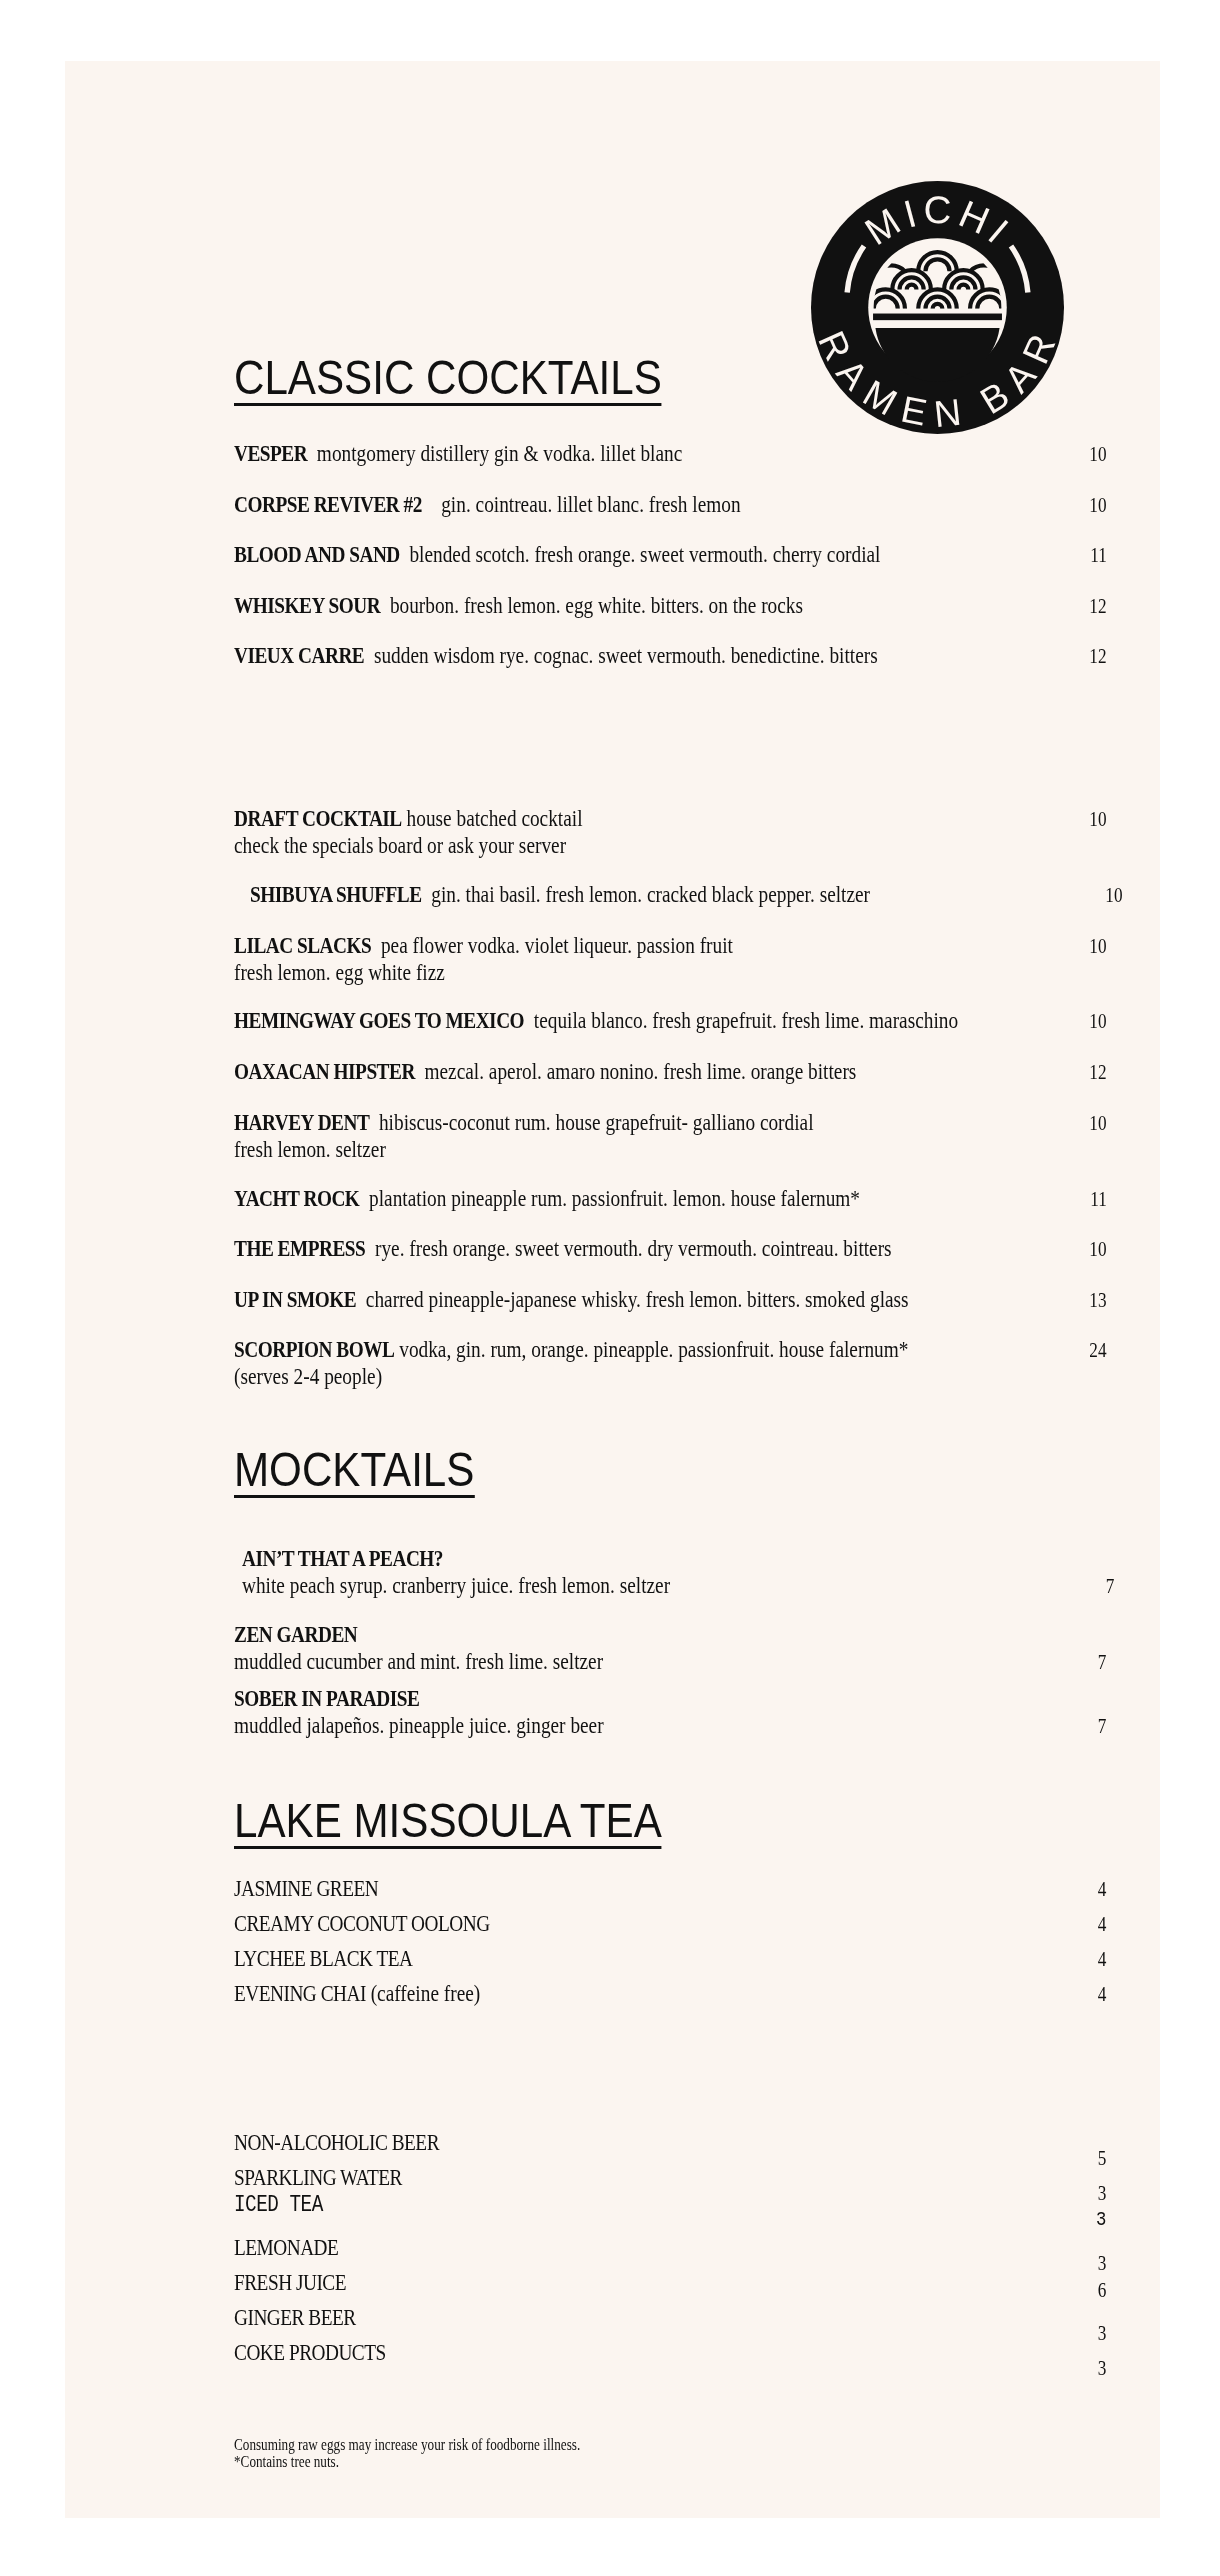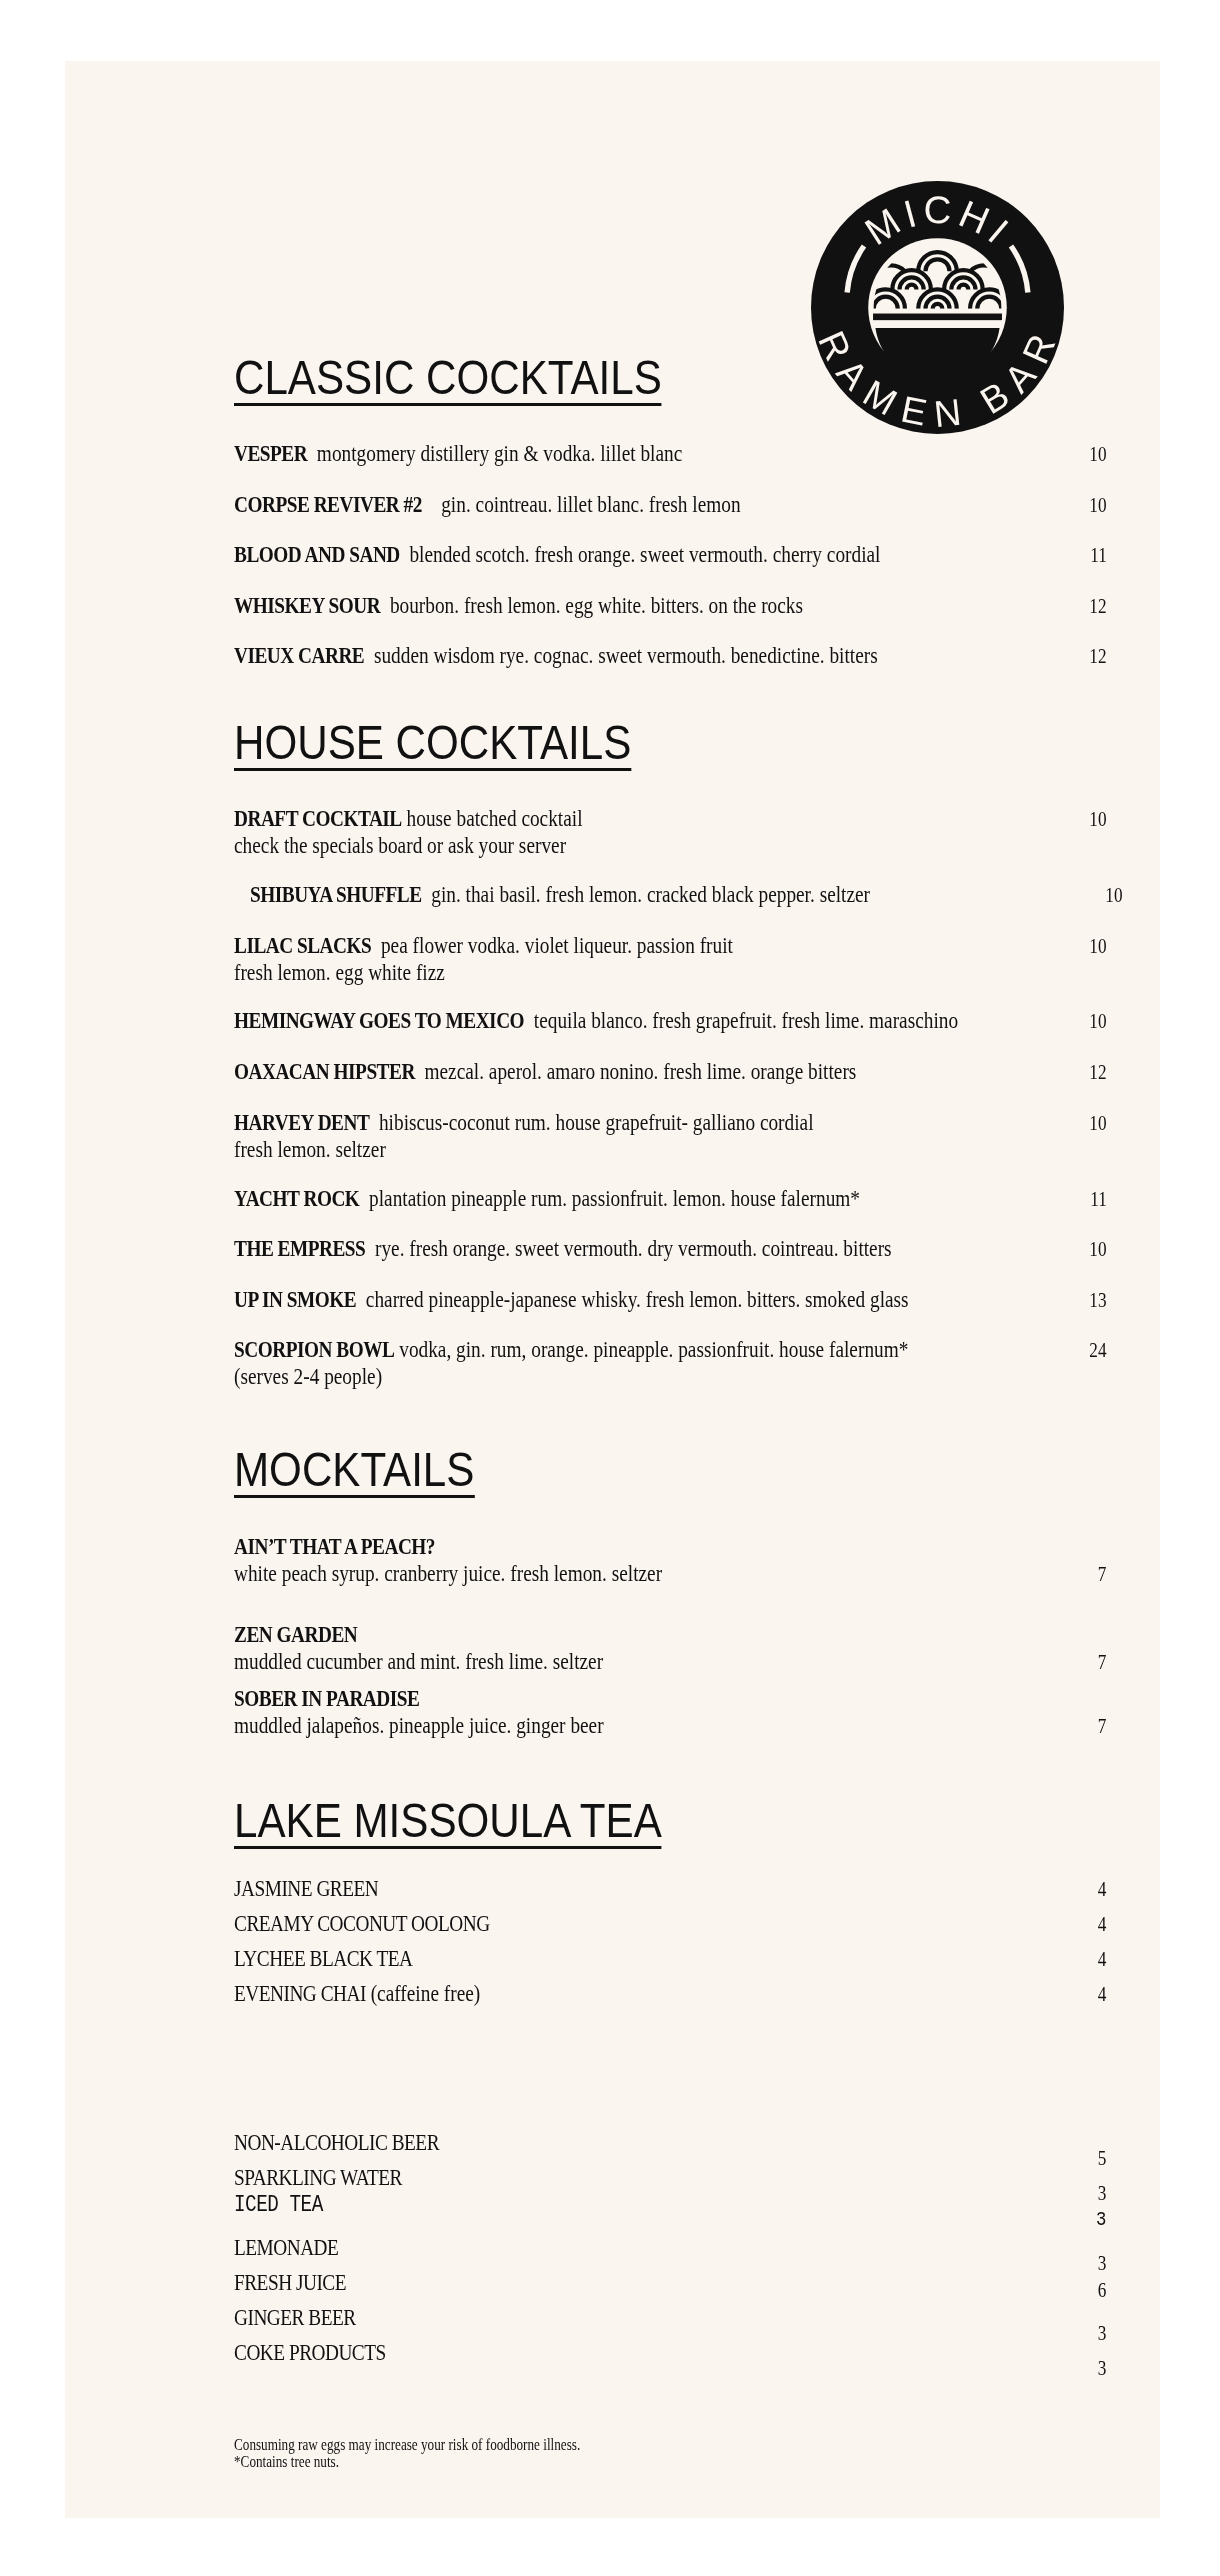--- a/index.html
+++ b/index.html
@@ -170,23 +170,20 @@
     <div class="item" style="top:152px;">
       <div class="item-line"><span class="item-name">WHISKEY SOUR</span>&nbsp;&nbsp;<span class="item-desc">bourbon. fresh lemon. egg white. bitters. on the rocks</span></div>
       <div class="price" style="top:0">12</div>
     </div>
     <div class="item" style="top:202px;">
       <div class="item-line"><span class="item-name">VIEUX CARRE</span>&nbsp;&nbsp;<span class="item-desc">sudden wisdom rye. cognac. sweet vermouth. benedictine. bitters</span></div>
       <div class="price" style="top:0">12</div>
     </div>
   </div>
 
-  <div class="section" style="top:657px;">
-    <h2 class="section-title">HOUSE COCKTAILS</h2>
-  </div>
   <div class="section" style="top:745px;">
     <div class="item" style="top:0px;">
       <div class="item-line"><span class="item-name">DRAFT COCKTAIL</span> <span class="item-desc">house batched cocktail</span></div>
       <div class="item-line"><span class="item-desc">check the specials board or ask your server</span></div>
       <div class="price" style="top:0">10</div>
     </div>
     <div class="item" style="top:76px;margin-left:16px;">
       <div class="item-line"><span class="item-name">SHIBUYA SHUFFLE</span>&nbsp;&nbsp;<span class="item-desc">gin. thai basil. fresh lemon. cracked black pepper. seltzer</span></div>
       <div class="price" style="top:0">10</div>
     </div>
@@ -224,21 +221,21 @@
       <div class="item-line"><span class="item-name">SCORPION BOWL</span> <span class="item-desc">vodka, gin. rum, orange. pineapple. passionfruit. house falernum*</span></div>
       <div class="item-line"><span class="item-desc">(serves 2-4 people)</span></div>
       <div class="price" style="top:0">24</div>
     </div>
   </div>
 
   <div class="section" style="top:1384px;">
     <h2 class="section-title">MOCKTAILS</h2>
   </div>
   <div class="section" style="top:1473px;">
-    <div class="item" style="top:0px;">
+    <div class="item" style="top:12px;margin-left:8px;">
       <div class="item-line"><span class="item-name">AIN’T THAT A PEACH?</span></div>
       <div class="item-line"><span class="item-desc">white peach syrup. cranberry juice. fresh lemon. seltzer</span></div>
       <div class="price" style="top:26.5px">7</div>
     </div>
     <div class="item" style="top:88px;">
       <div class="item-line"><span class="item-name">ZEN GARDEN</span></div>
       <div class="item-line"><span class="item-desc">muddled cucumber and mint. fresh lime. seltzer</span></div>
       <div class="price" style="top:26.5px">7</div>
     </div>
     <div class="item" style="top:152px;">

